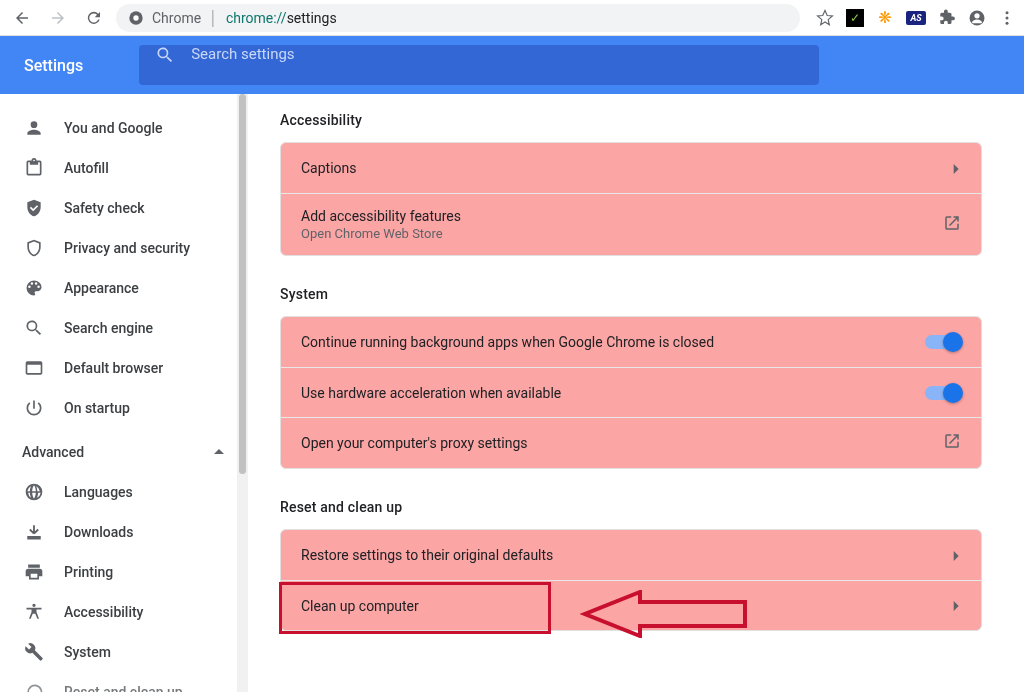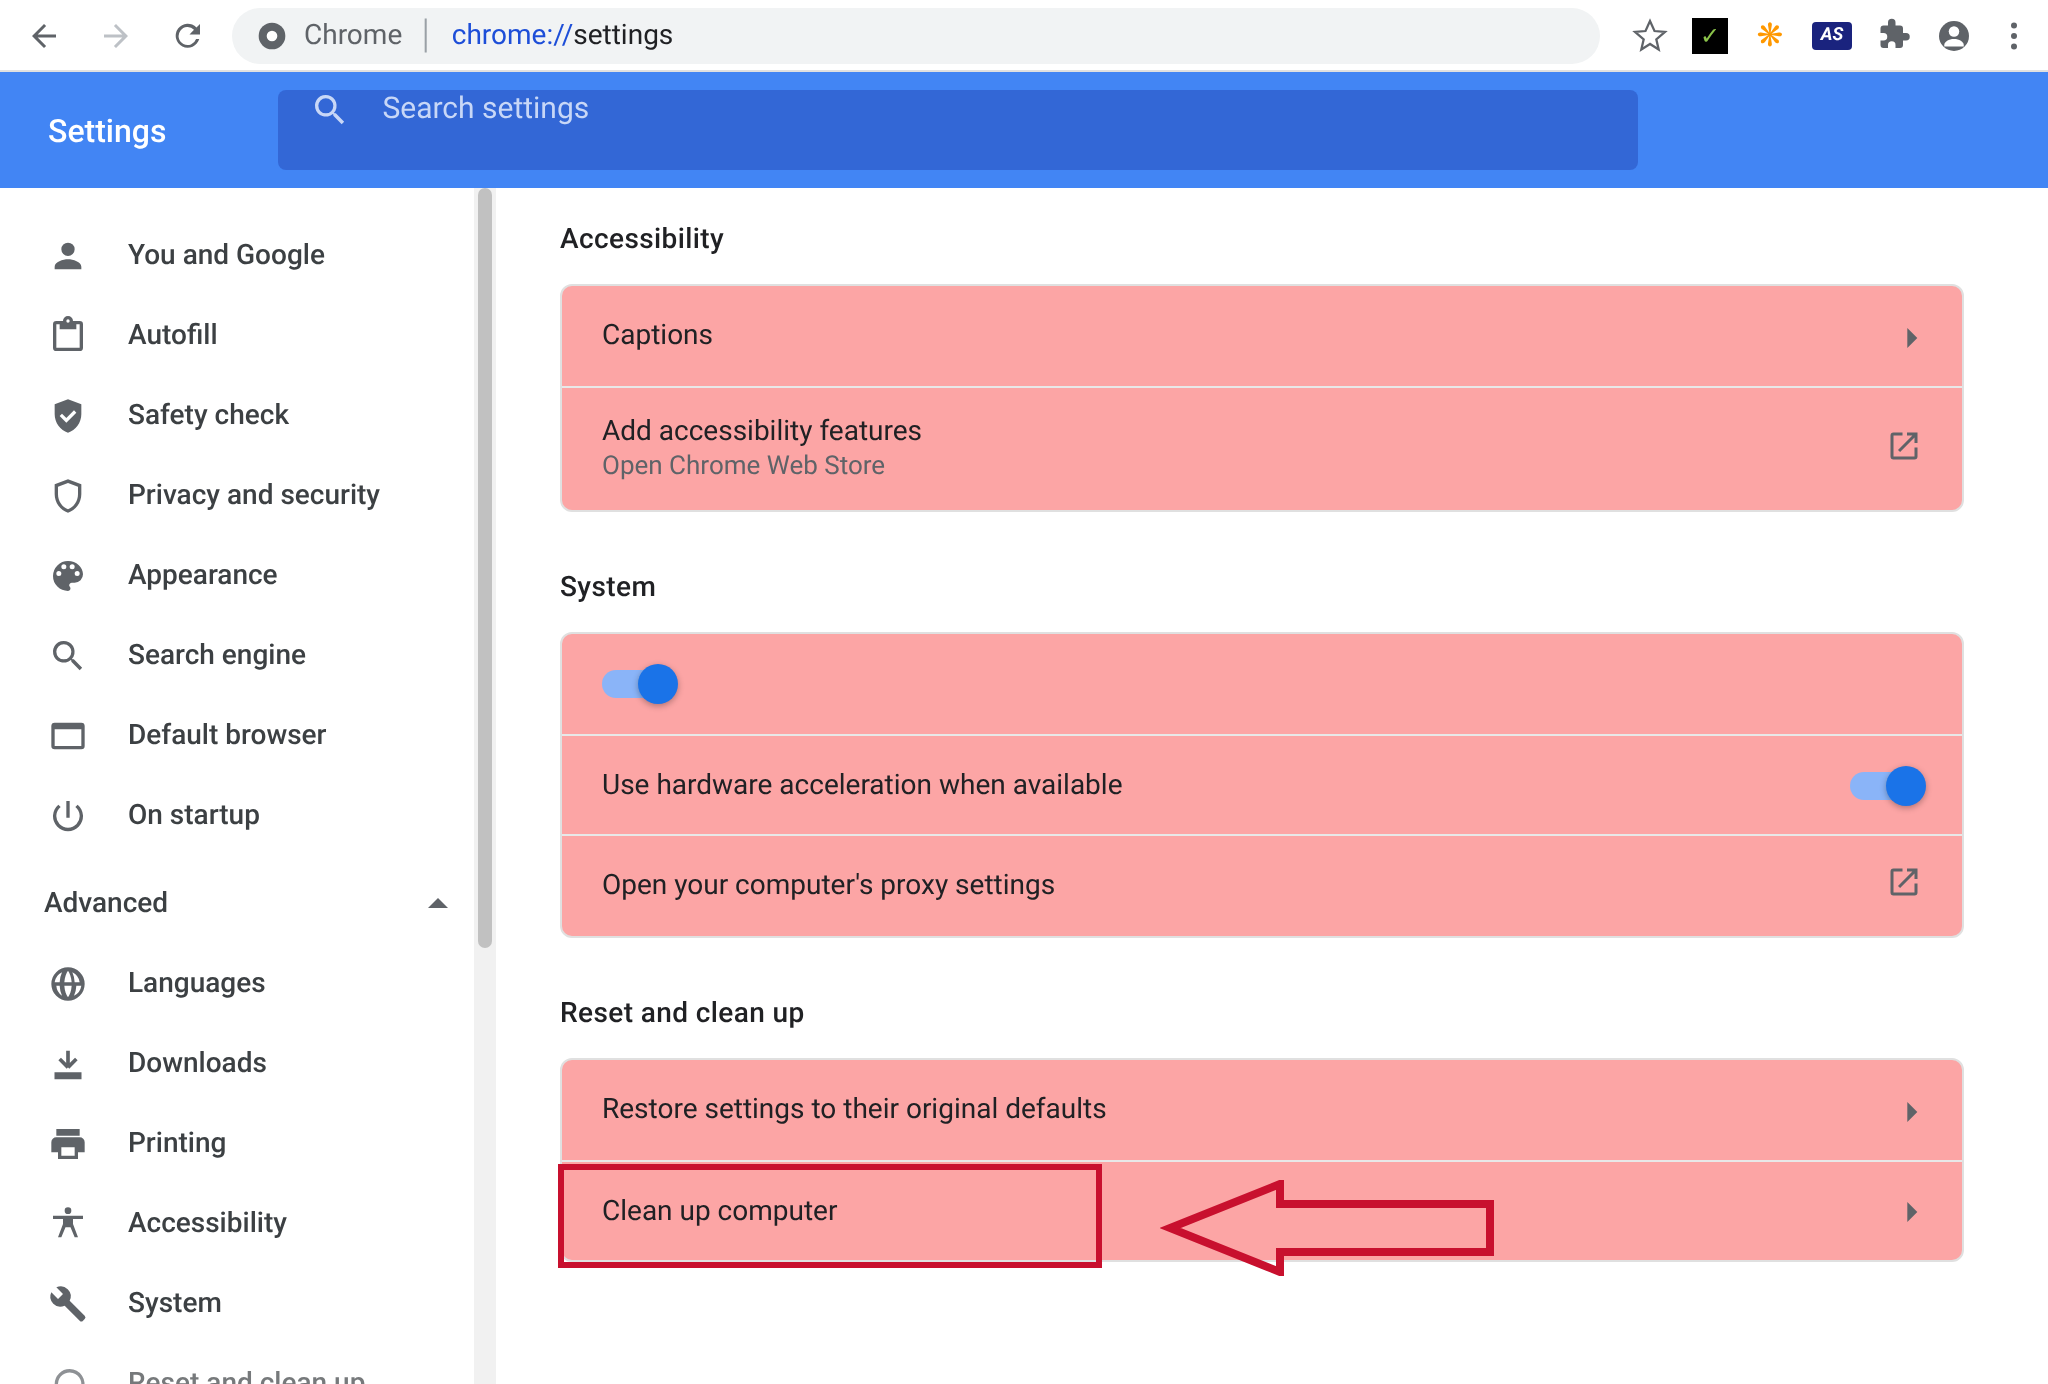--- a/index.html
+++ b/index.html
@@ -75,21 +75,21 @@
         <path fill="#5f6368" d="M17.65 6.35A8 8 0 1 0 19.5 14h-2.1a6 6 0 1 1-1.4-6.2L13 11h7V4l-2.35 2.35z"></path>
       </svg>
     </div>
   <div class="omnibox">
     <svg class="chrome-logo" viewBox="0 0 24 24">
         <circle cx="12" cy="12" r="10" fill="#5f6368"></circle>
         <circle cx="12" cy="12" r="4" fill="#fff"></circle>
       </svg>
     <span>Chrome</span>
     <span class="sep">│</span>
-    <span class="url"><span style="color:#1d4ed8">chrome://</span><span style="color:#202124">settings</span></span>
+    <span class="url"><span style="color:#0f766e">chrome://</span><span style="color:#202124">settings</span></span>
   </div>
   <div class="ext-icons">
     <span>
         <svg viewBox="0 0 24 24">
           <path fill="#5f6368" d="M12 17.3L6.2 21l1.6-6.8L2 9.3l7-.6L12 2l3 6.7 7 .6-5.8 4.9L17.8 21z" fill-opacity="0"></path>
           <path stroke="#5f6368" stroke-width="1.5" fill="none" d="M12 17.3L6.2 21l1.6-6.8L2 9.3l7-.6L12 2l3 6.7 7 .6-5.8 4.9L17.8 21z"></path>
         </svg>
       </span>
     <span style="background:#000;width:18px;height:18px;display:flex;align-items:center;justify-content:center;color:#8bc34a;font-size:12px;">✓</span>
     <span style="color:#ff9800;font-size:16px;">❋</span>
@@ -274,20 +274,21 @@
         </div>
         <span class="open-icon"><svg viewBox="0 0 24 24">
               <path d="M19 19H5V5h6V3H5a2 2 0 0 0-2 2v14a2 2 0 0 0 2 2h14a2 2 0 0 0 2-2v-6h-2zM14 3v2h3.6L8 14.6 9.4 16 19 6.4V10h2V3z"></path>
             </svg></span>
       </div>
     </div>
 
     <div class="section-title">System</div>
     <div class="card">
       <div class="row">
+        <span class="txt">Continue running background apps when Google Chrome is closed</span>
         <div class="toggle">
             <div class="knob"></div>
           </div>
       </div>
       <div class="row">
         <span class="txt">Use hardware acceleration when available</span>
         <div class="toggle">
             <div class="knob"></div>
           </div>
       </div>

